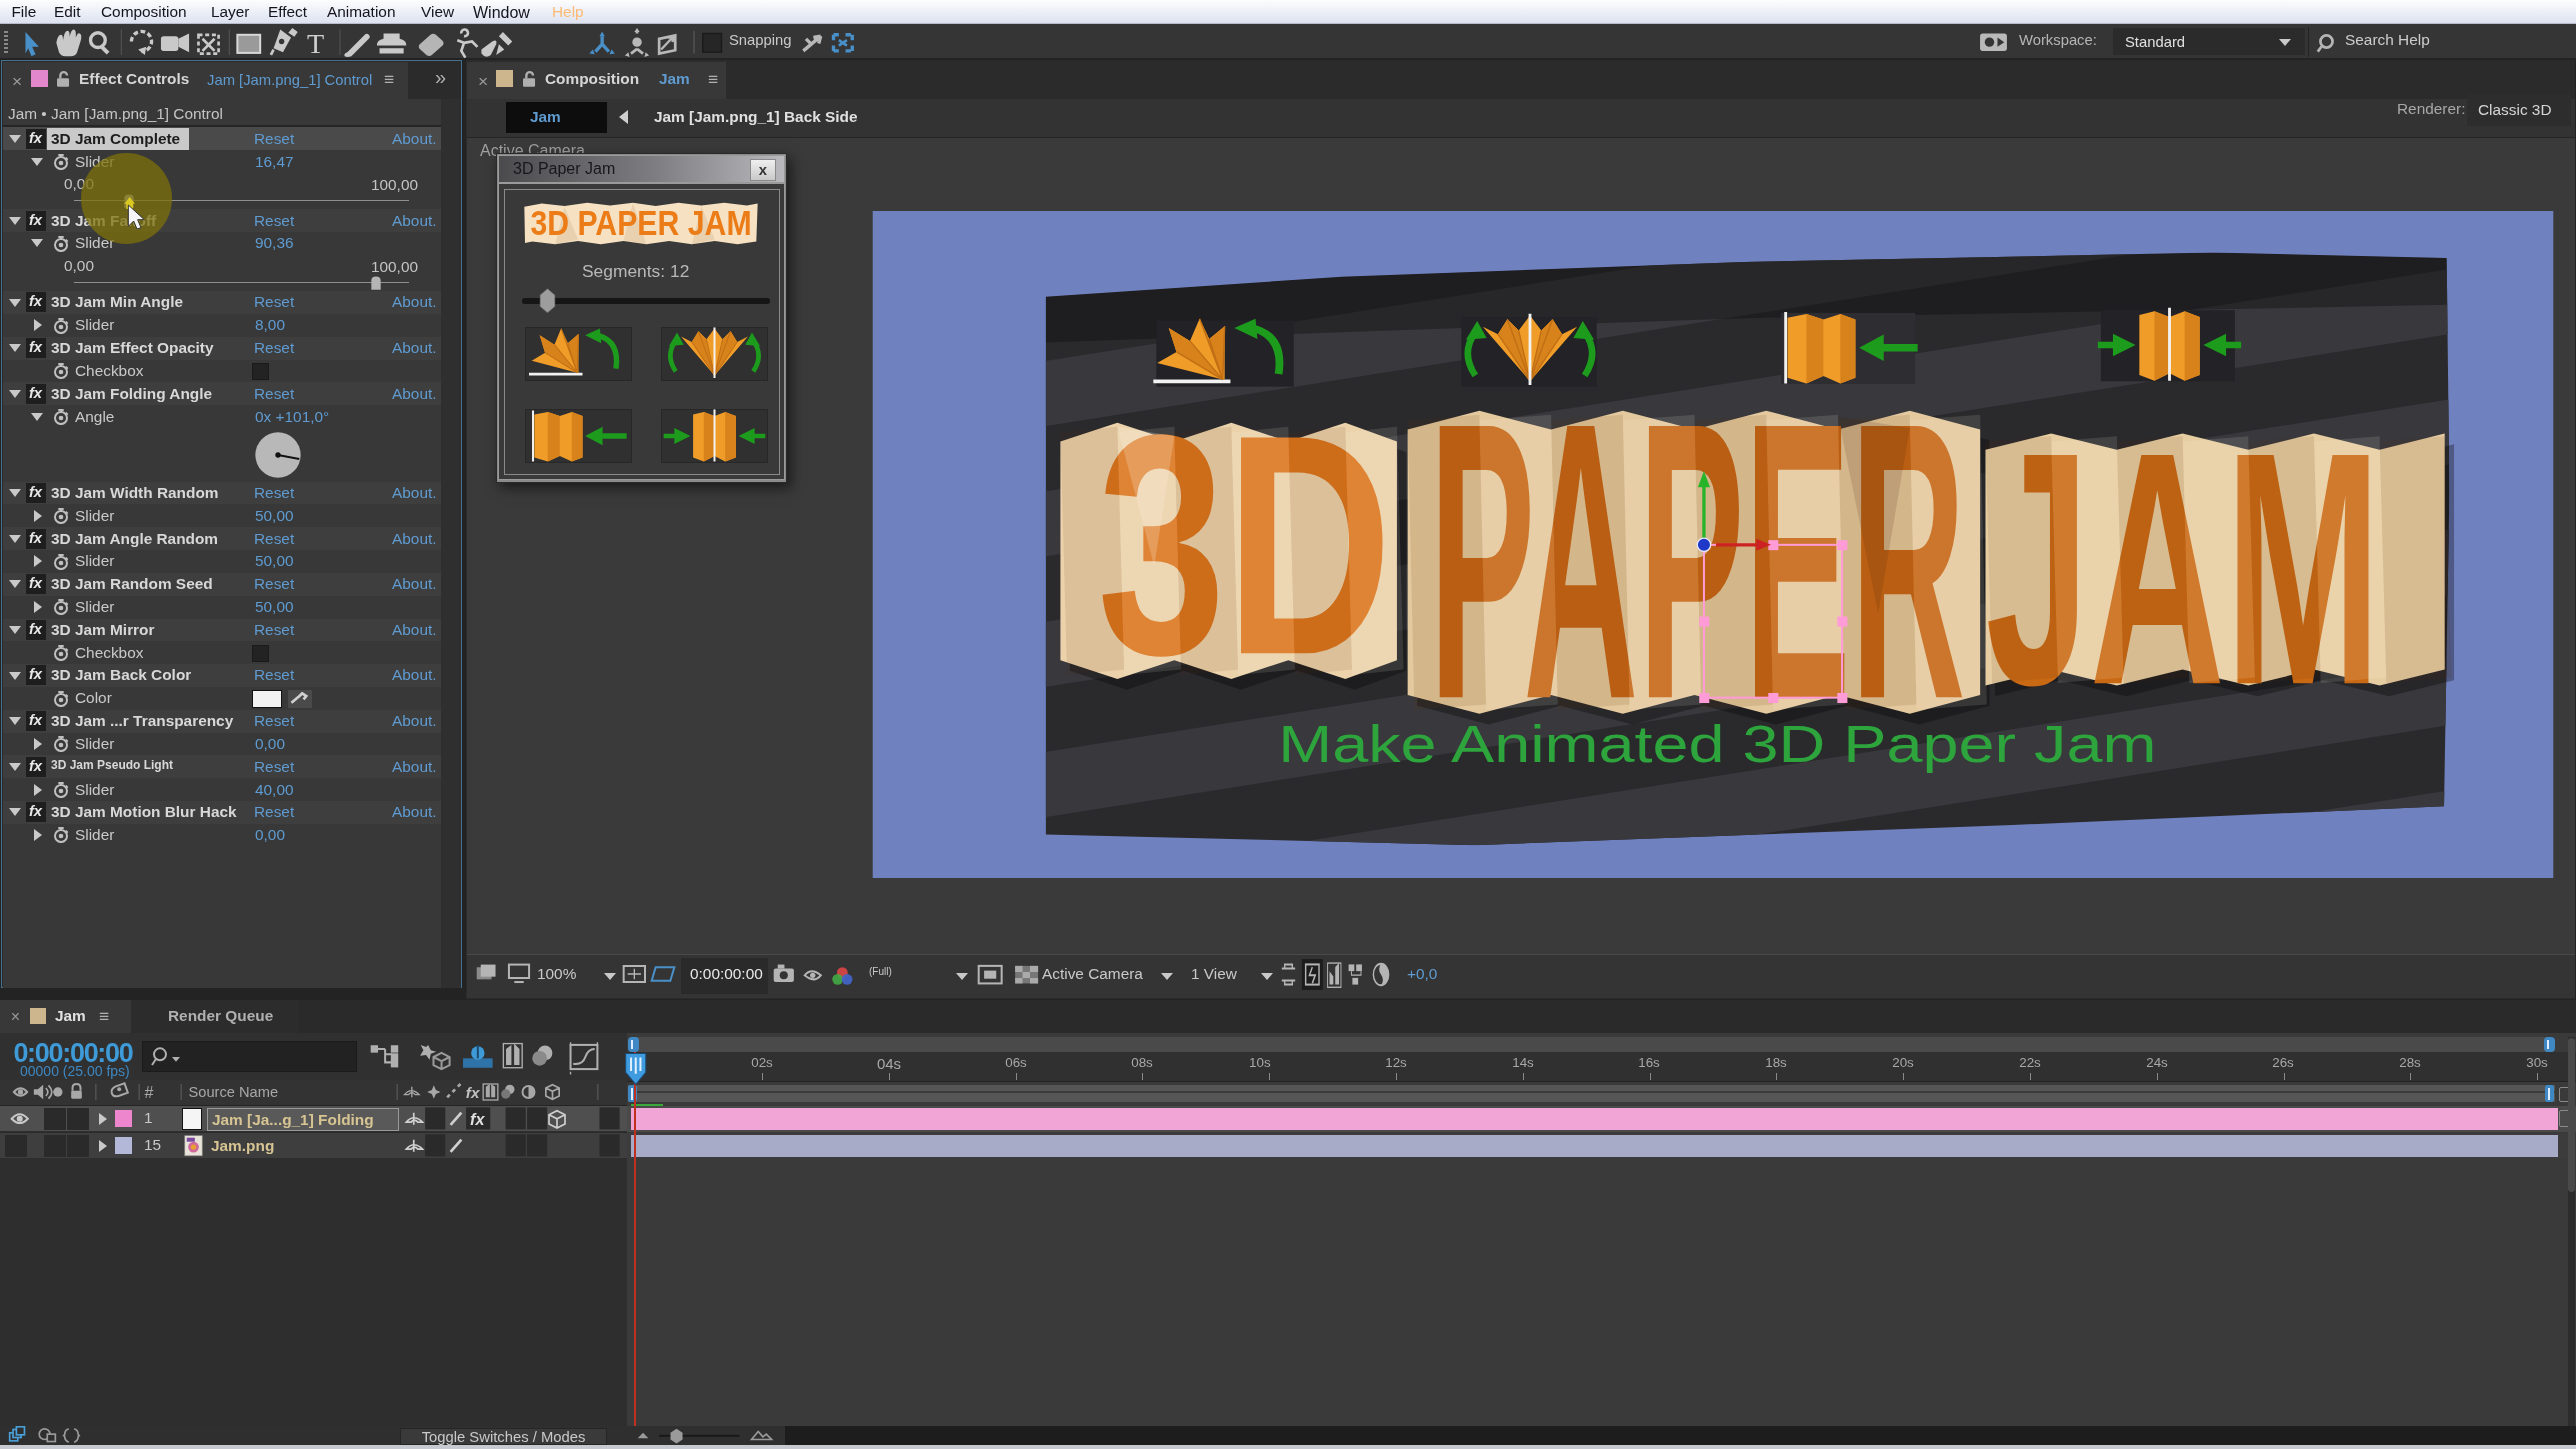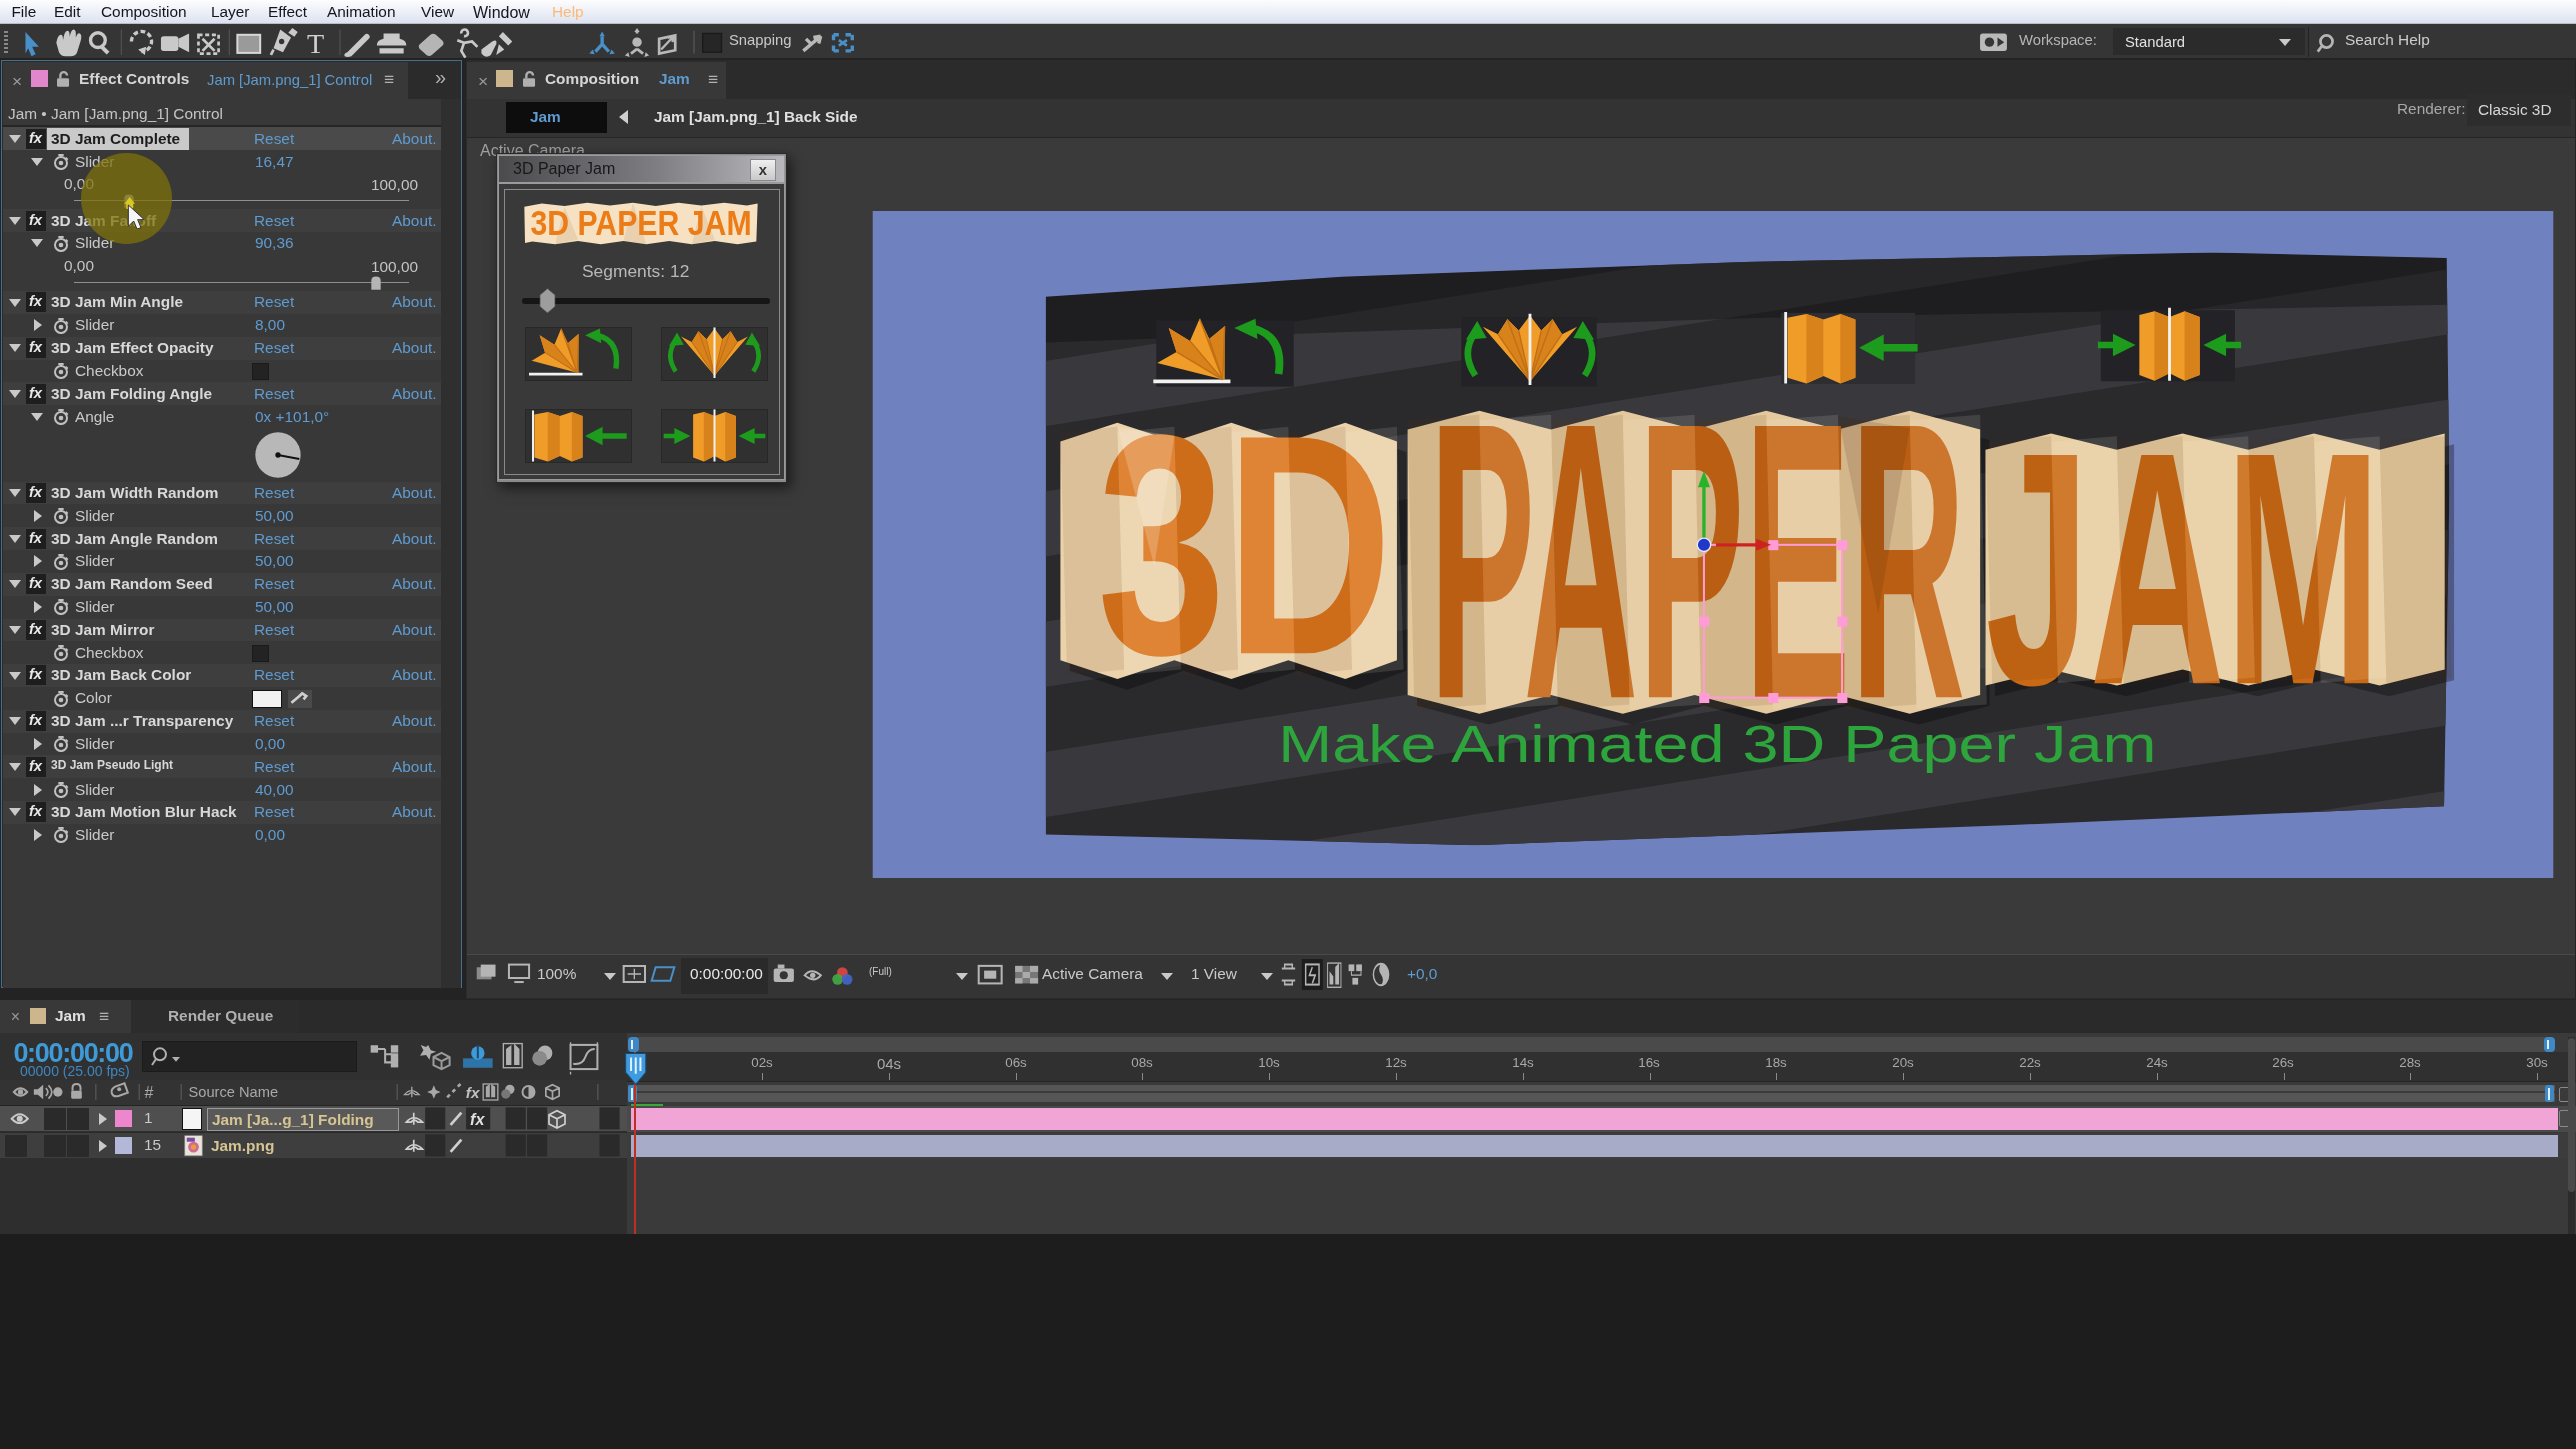--- a/index.html
+++ b/index.html
@@ -1,14 +1,14 @@
 <!DOCTYPE html>
 <html style="font-size:10.7px"><head><meta charset="utf-8"><style>
 html,body{margin:0;padding:0;background:#1d1d1d;}
-#root{position:relative;width:2576px;height:1234px;overflow:hidden;
+#root{position:relative;width:2576px;height:1449px;overflow:hidden;
  font-family:"Liberation Sans",sans-serif;background:#232323;}
 .a{position:absolute;box-sizing:border-box;}
 .t{white-space:nowrap;line-height:1.1;}
 </style></head><body>
 <div id="root">
 
 <div class="a" style="left:0px;top:0px;width:2576px;height:24px;background:linear-gradient(#fdfdfe,#e9edf6 60%,#dde2ef);border-bottom:0.7px solid #b8bccc;"></div>
 <div class="a t" style="left:11.4px;top:4px;font-size:15.4px;color:#15151d;font-weight:normal;">File</div>
 <div class="a t" style="left:54px;top:4px;font-size:15.4px;color:#15151d;font-weight:normal;">Edit</div>
 <div class="a t" style="left:101px;top:4px;font-size:15.4px;color:#15151d;font-weight:normal;">Composition</div>
@@ -696,21 +696,21 @@
 <div class="a t" style="left:615px;top:1056px;width:40px;text-align:center;font-size:13.4px;color:#a8a8a8;">0s</div>
 <div class="a" style="left:635px;top:1073px;width:1.3px;height:6.7px;background:#8a8a8a;"></div>
 <div class="a t" style="left:742px;top:1056px;width:40px;text-align:center;font-size:13.4px;color:#a8a8a8;">02s</div>
 <div class="a" style="left:762px;top:1073px;width:1.3px;height:6.7px;background:#8a8a8a;"></div>
 <div class="a t" style="left:869px;top:1056px;width:40px;text-align:center;font-size:15px;color:#a8a8a8;">04s</div>
 <div class="a" style="left:889px;top:1073px;width:1.3px;height:6.7px;background:#8a8a8a;"></div>
 <div class="a t" style="left:996px;top:1056px;width:40px;text-align:center;font-size:13.4px;color:#a8a8a8;">06s</div>
 <div class="a" style="left:1016px;top:1073px;width:1.3px;height:6.7px;background:#8a8a8a;"></div>
 <div class="a t" style="left:1122px;top:1056px;width:40px;text-align:center;font-size:13.4px;color:#a8a8a8;">08s</div>
 <div class="a" style="left:1142px;top:1073px;width:1.3px;height:6.7px;background:#8a8a8a;"></div>
-<div class="a t" style="left:1249px;top:1056px;width:40px;text-align:center;font-size:13.4px;color:#a8a8a8;">10s</div>
+<div class="a t" style="left:1249px;top:1056px;width:40px;text-align:left;font-size:13.4px;color:#a8a8a8;">10s</div>
 <div class="a" style="left:1269px;top:1073px;width:1.3px;height:6.7px;background:#8a8a8a;"></div>
 <div class="a t" style="left:1376px;top:1056px;width:40px;text-align:center;font-size:13.4px;color:#a8a8a8;">12s</div>
 <div class="a" style="left:1396px;top:1073px;width:1.3px;height:6.7px;background:#8a8a8a;"></div>
 <div class="a t" style="left:1503px;top:1056px;width:40px;text-align:center;font-size:13.4px;color:#a8a8a8;">14s</div>
 <div class="a" style="left:1523px;top:1073px;width:1.3px;height:6.7px;background:#8a8a8a;"></div>
 <div class="a t" style="left:1629px;top:1056px;width:40px;text-align:center;font-size:13.4px;color:#a8a8a8;">16s</div>
 <div class="a" style="left:1650px;top:1073px;width:1.3px;height:6.7px;background:#8a8a8a;"></div>
 <div class="a t" style="left:1756px;top:1056px;width:40px;text-align:center;font-size:13.4px;color:#a8a8a8;">18s</div>
 <div class="a" style="left:1776px;top:1073px;width:1.3px;height:6.7px;background:#8a8a8a;"></div>
 <div class="a t" style="left:1883px;top:1056px;width:40px;text-align:center;font-size:13.4px;color:#a8a8a8;">20s</div>

